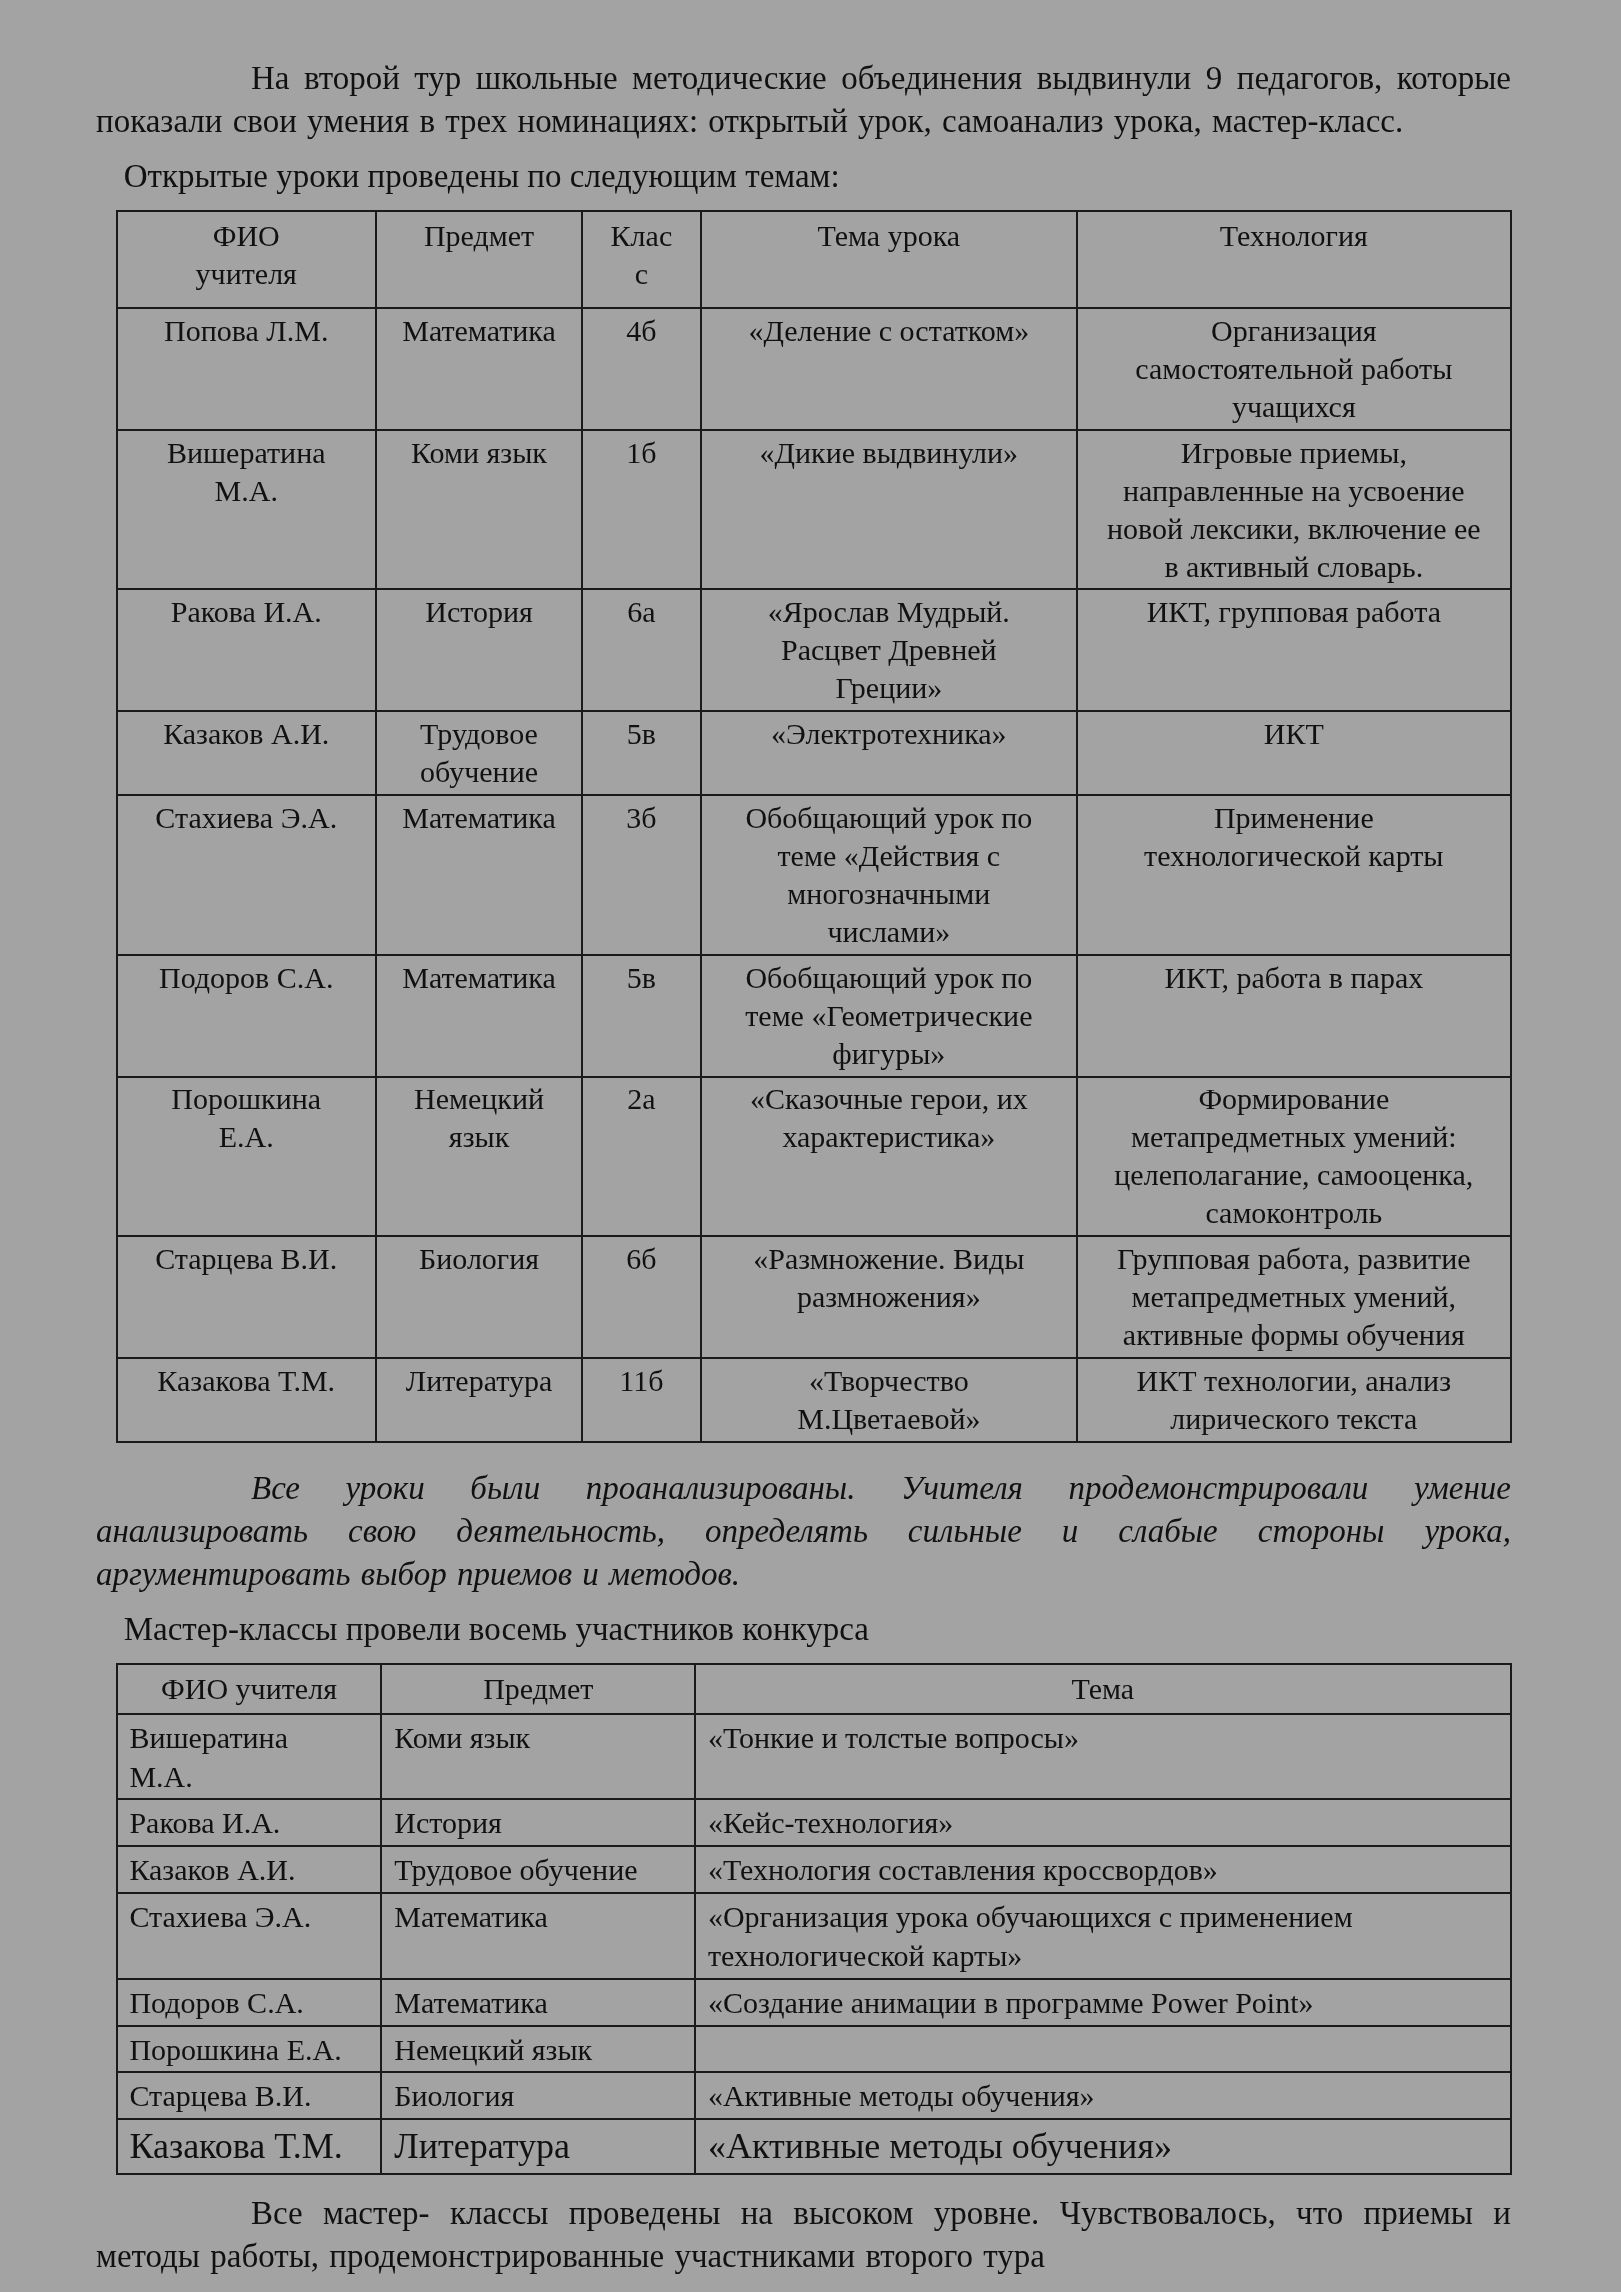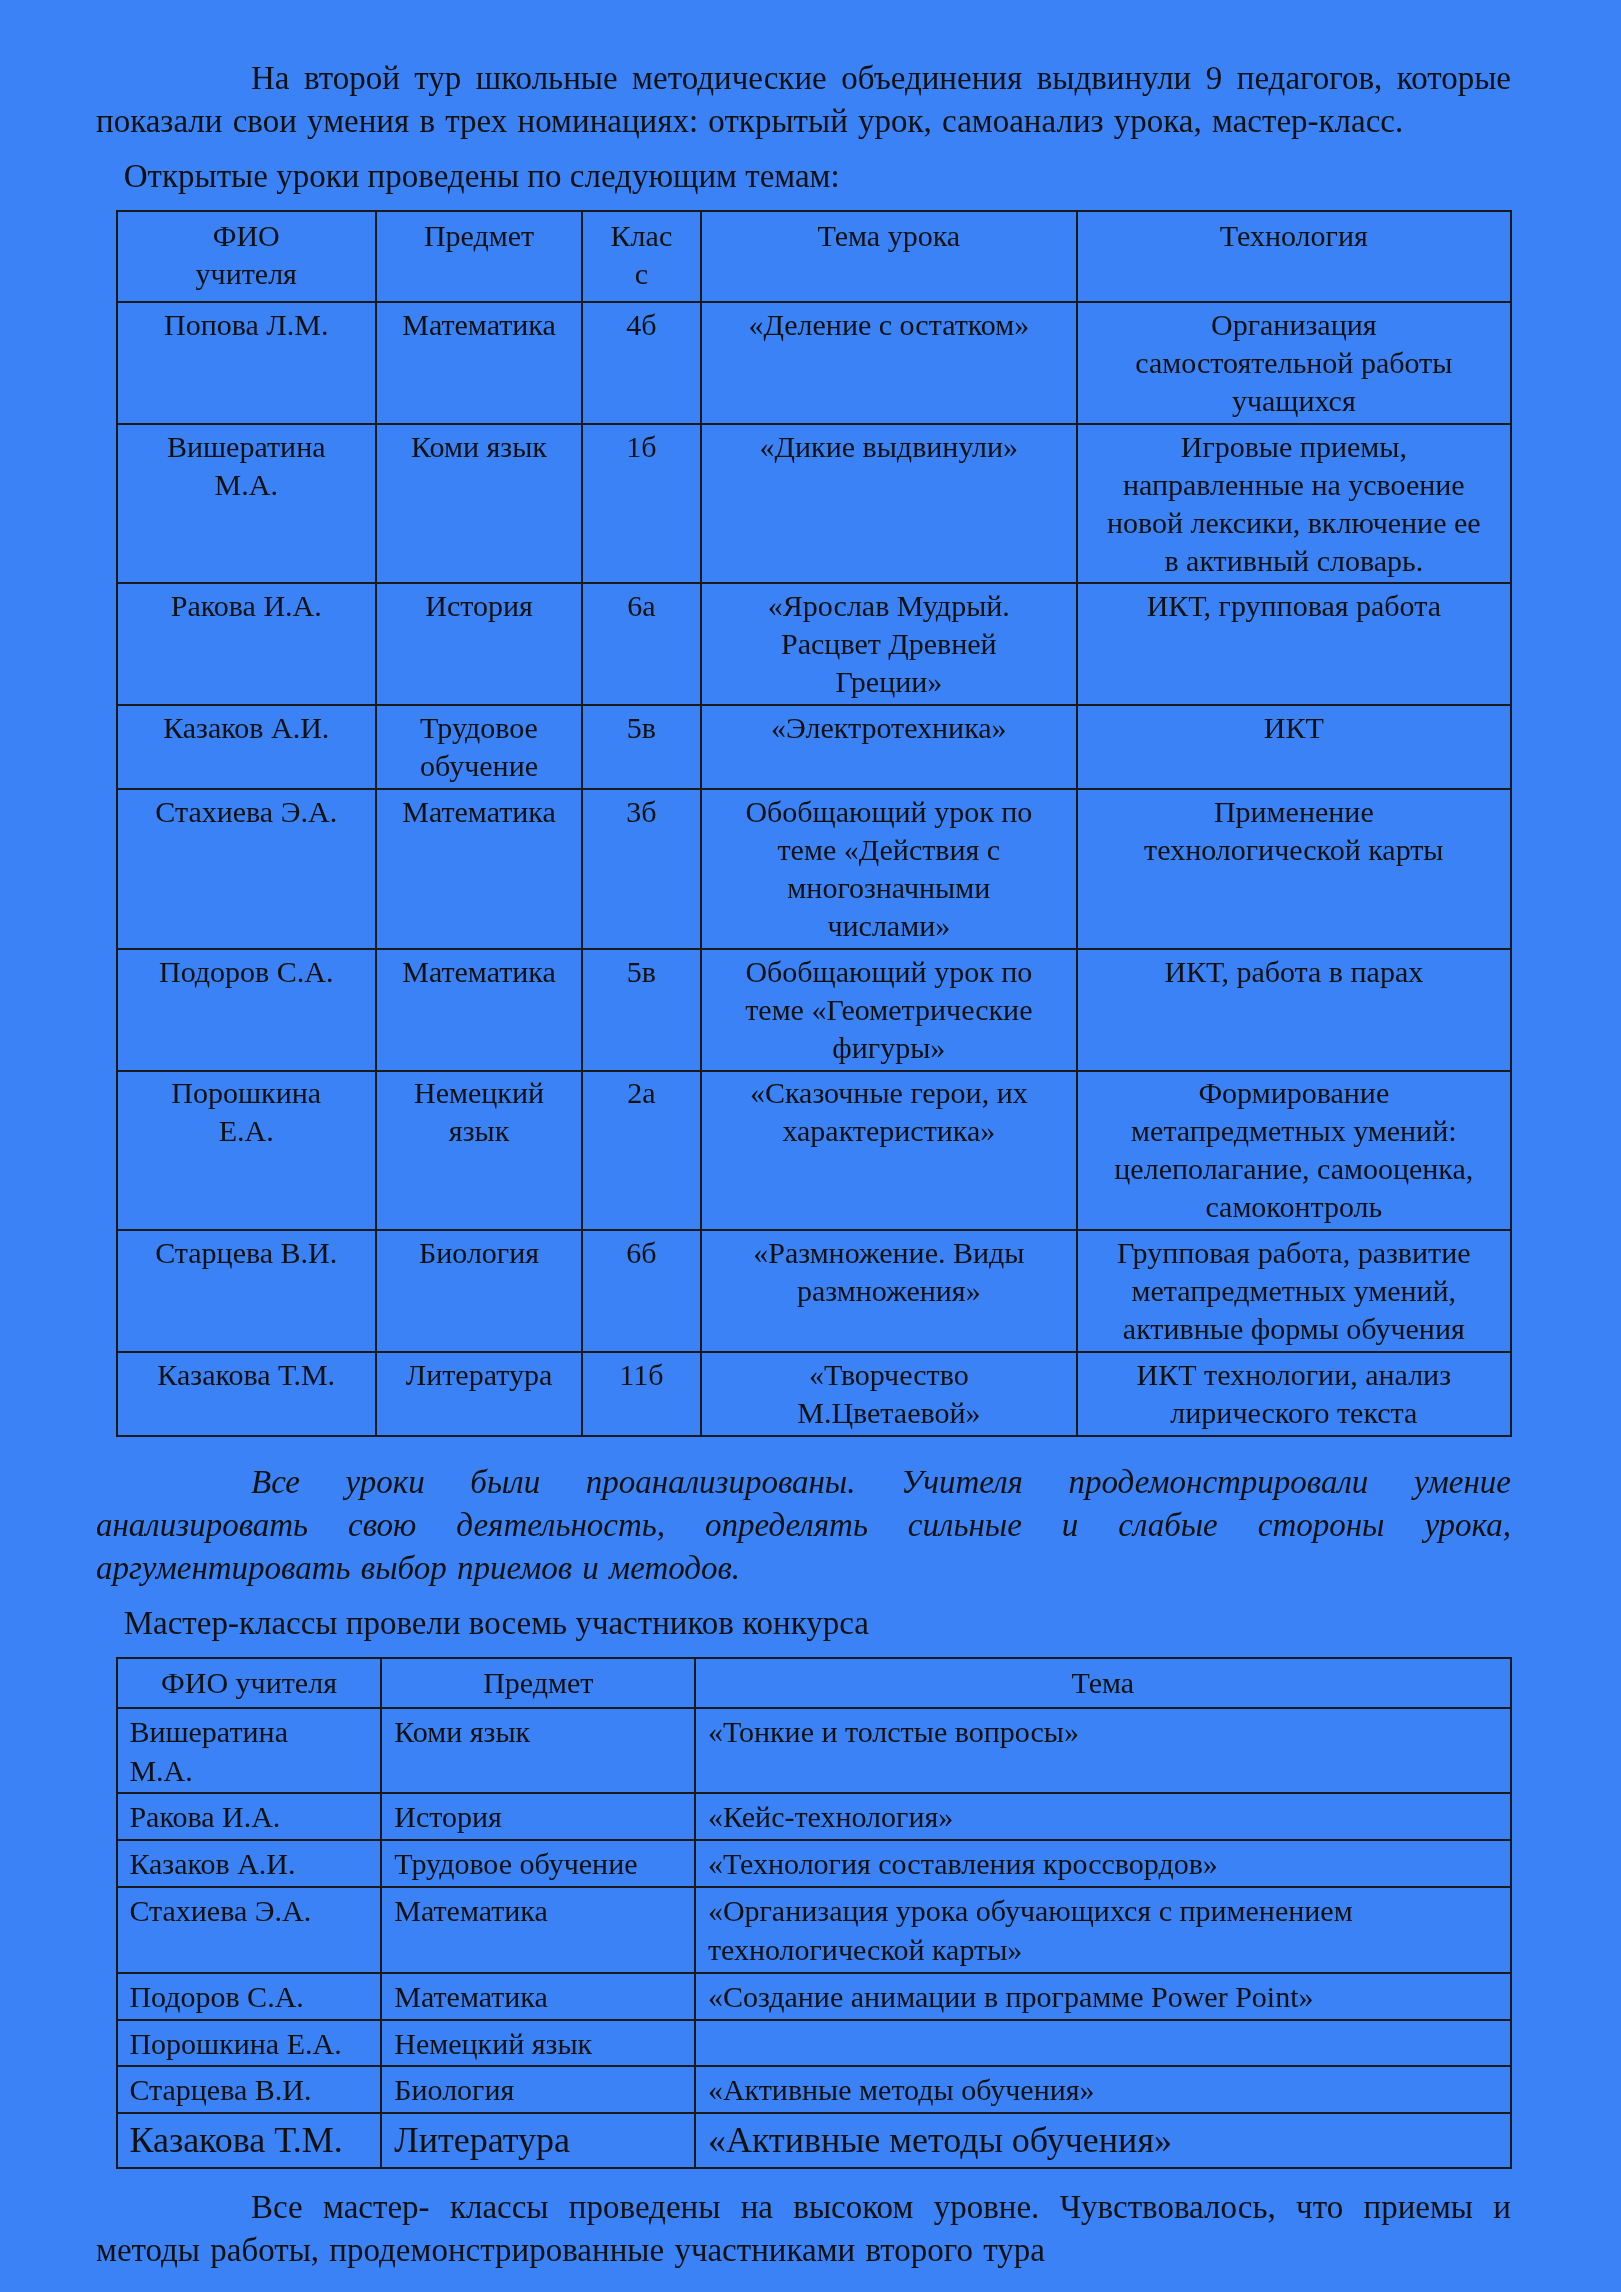--- a/index.html
+++ b/index.html
@@ -5,21 +5,21 @@
   html, body {
     margin: 0;
     padding: 0;
     background: #ffffff;
   }
   .page {
     position: relative;
     width: 1621px;
     height: 2293px;
     box-sizing: border-box;
-    background: #3b82f6;
+    background: #a3a3a3;
     color: #111111;
     font-family: "Liberation Serif", "DejaVu Serif", serif;
     font-size: 33px;
     padding: 57px 110px 0 96px;
     overflow: hidden;
   }
   .para {
     margin: 0;
     text-align: justify;
     line-height: 43px;
@@ -44,21 +44,21 @@
     border: 2px solid #1a1a1a;
     font-weight: normal;
     font-size: 30px;
     line-height: 38px;
     padding: 2.9px 7.8px;
     vertical-align: top;
     white-space: pre-line;
     overflow: hidden;
   }
   .t1 th, .t1 td { text-align: center; }
-  .t1 th { padding-top: 4.9px; padding-bottom: 8px; }
+  .t1 th { padding-top: 4.9px; padding-bottom: 14px; }
   .t2 th { text-align: center; padding-top: 4.9px; padding-bottom: 4.9px; }
   .t2 td { text-align: left; padding-left: 11.8px; line-height: 39px; }
   .t2 tr.row-large td { font-size: 36px; line-height: 47px; }
   .after-table { margin-top: 24px; font-style: italic; }
   .closing { margin-top: 17px; }
 </style>
 </head>
 <body>
 
 <div class="page">

